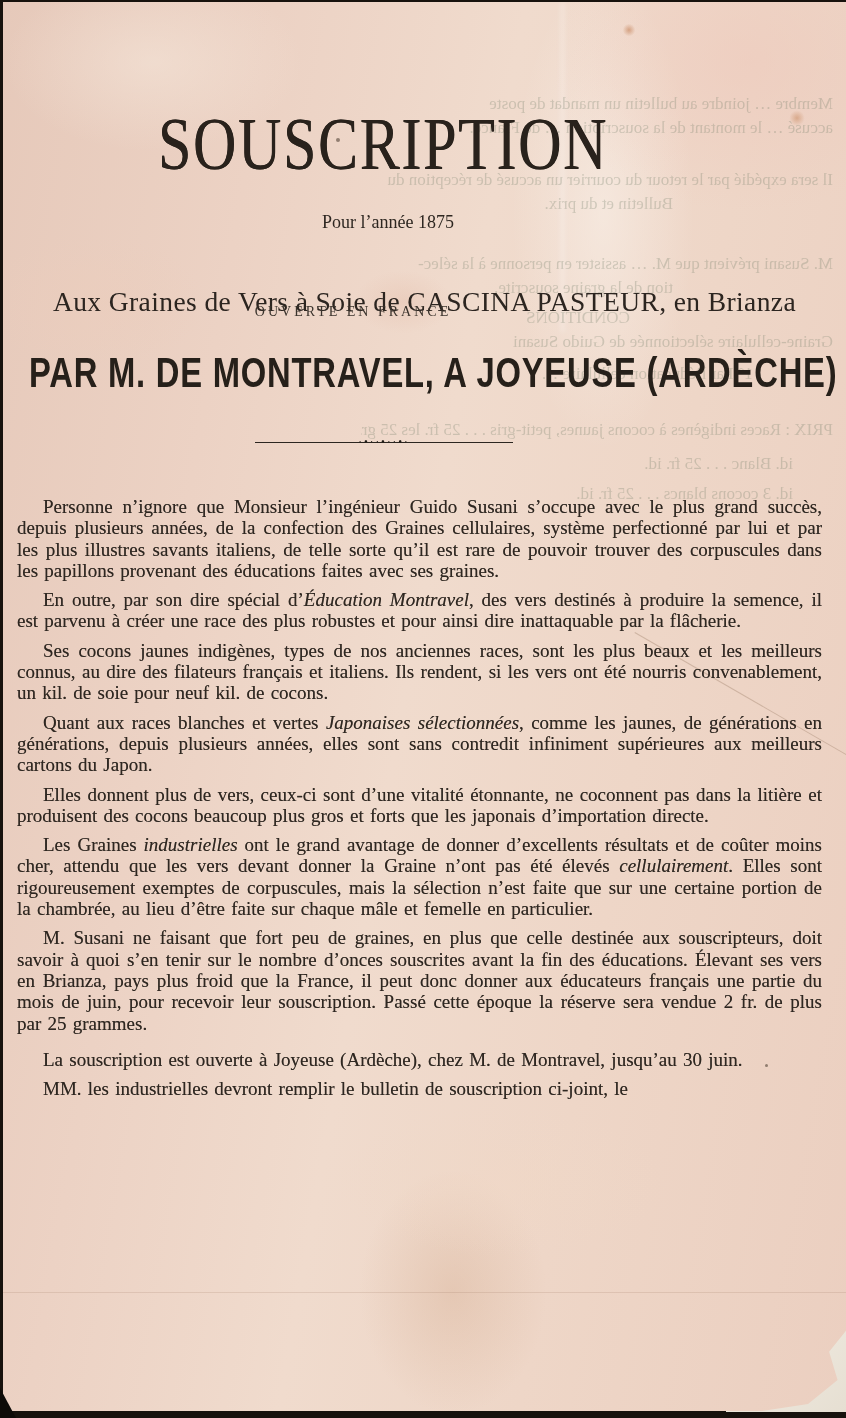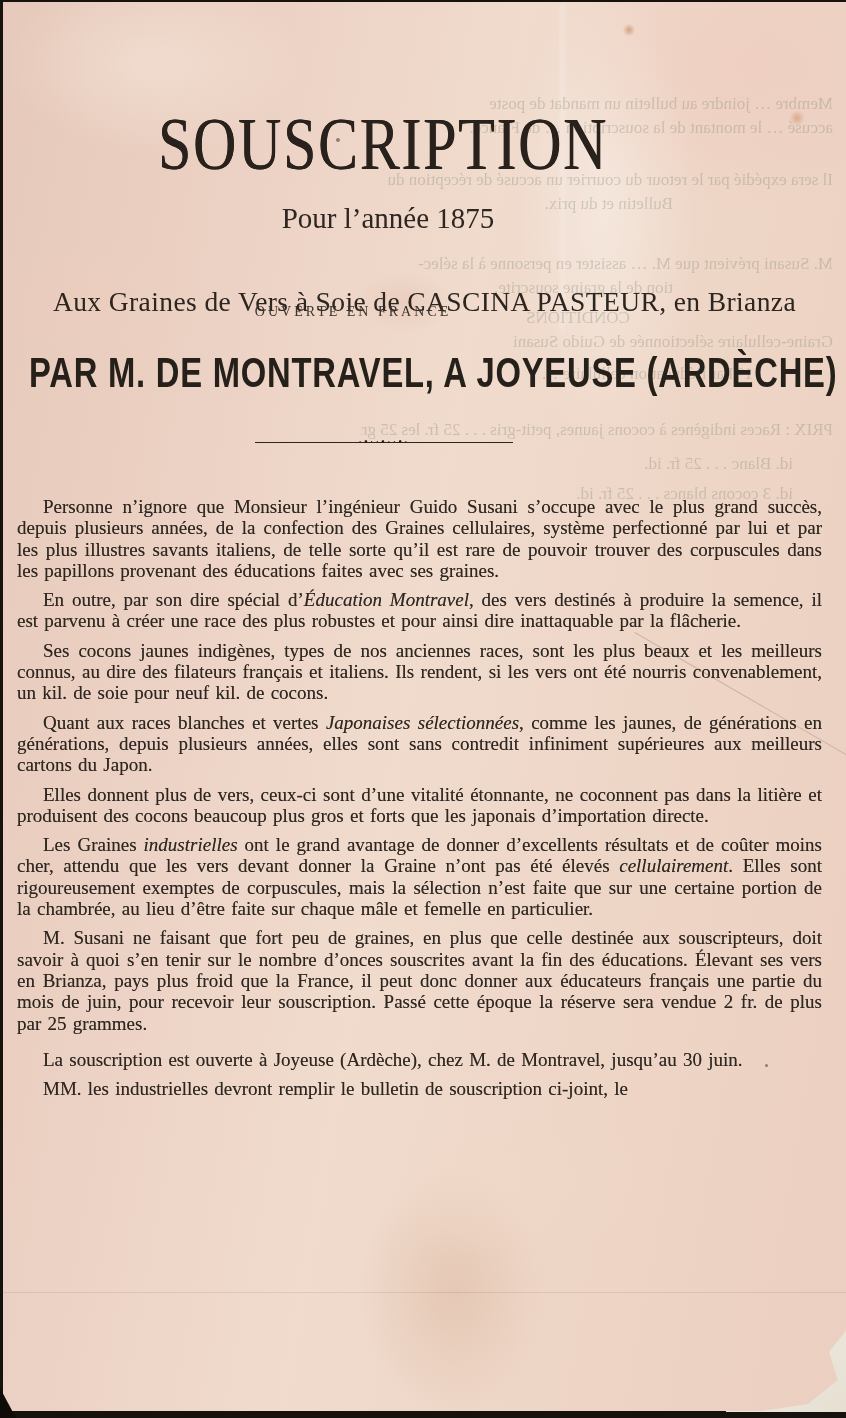--- a/index.html
+++ b/index.html
@@ -21,22 +21,22 @@
       radial-gradient(ellipse 130px 170px at 450px 1290px,rgba(206,163,132,.3), transparent 72%),
       linear-gradient(100deg,#e6c9ba 0%,#ecd2c4 25%,#f0dbcd 48%,#eed6c7 70%,#ebcfc0 100%);}
   .crease-v{position:absolute;left:558px;top:0;width:3px;height:330px;background:rgba(255,255,255,.35);filter:blur(2.5px);}
   .crease-d{position:absolute;top:700px;right:-50px;width:280px;height:1px;background:rgba(125,92,70,.28);transform:rotate(30deg);}
   .crease-h{position:absolute;bottom:118px;left:0;right:0;height:1px;background:rgba(150,110,90,.18);}
   .speck{position:absolute;border-radius:50%;background:rgba(70,55,42,.55);}
 
   .doc-title{position:absolute;top:100px;left:70px;width:620px;text-align:center;
      font-size:68px;letter-spacing:2px;color:#29221c;transform:scale(.88,1.08);
      transform-origin:center top;white-space:nowrap;text-shadow:.4px 0 0 #29221c;}
-  .doc-year{position:absolute;top:200px;left:0;width:770px;text-align:center;
-     font-size:29px;color:#2e2721;}
+  .doc-year{position:absolute;top:210px;left:0;width:770px;text-align:center;
+     font-size:18px;color:#2e2721;}
   .doc-graines{position:absolute;top:248px;left:0;right:0;text-align:center;
      font-size:27.5px;color:#2c2520;white-space:nowrap;letter-spacing:.4px;margin-top:36px;}
   .doc-ouverte{position:absolute;top:302px;left:0;width:700px;text-align:center;
      font-size:14px;font-weight:normal;letter-spacing:3px;color:#3a332c;}
   .doc-montravel{position:absolute;top:346px;left:26px;white-space:nowrap;
      font-family:"Liberation Sans",sans-serif;font-weight:bold;font-size:42px;
      letter-spacing:1px;color:#26201a;transform:scale(.78,1.02);transform-origin:left top;}
   .divider{position:absolute;top:436px;left:252px;width:258px;height:10px;}
   .divider::before{content:"";position:absolute;top:4px;left:0;right:0;border-top:1.8px solid #2c2620;}
   .divider .orn{position:absolute;top:-3px;left:50%;transform:translateX(-50%);

